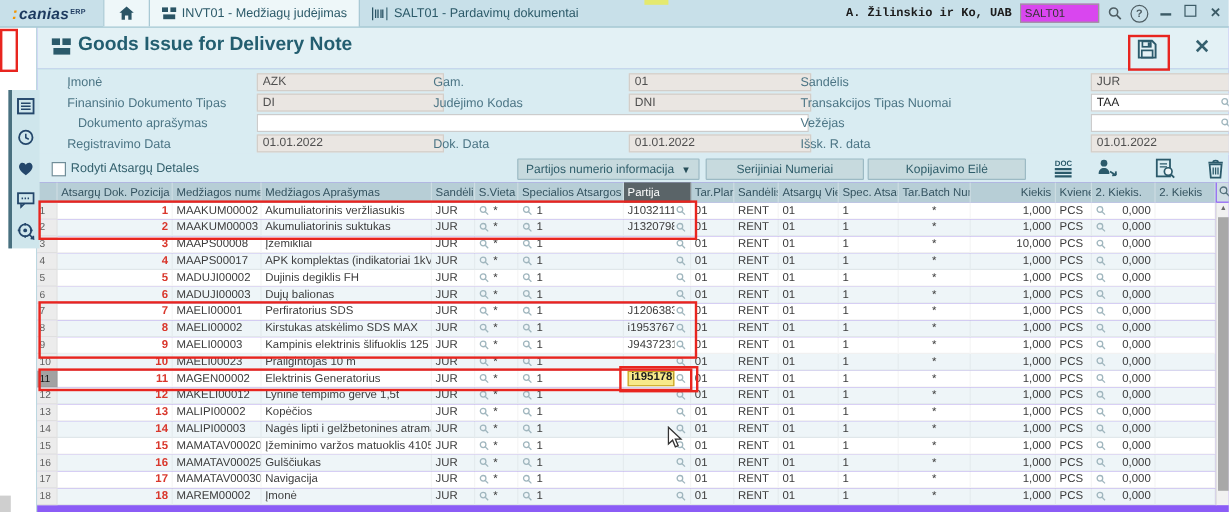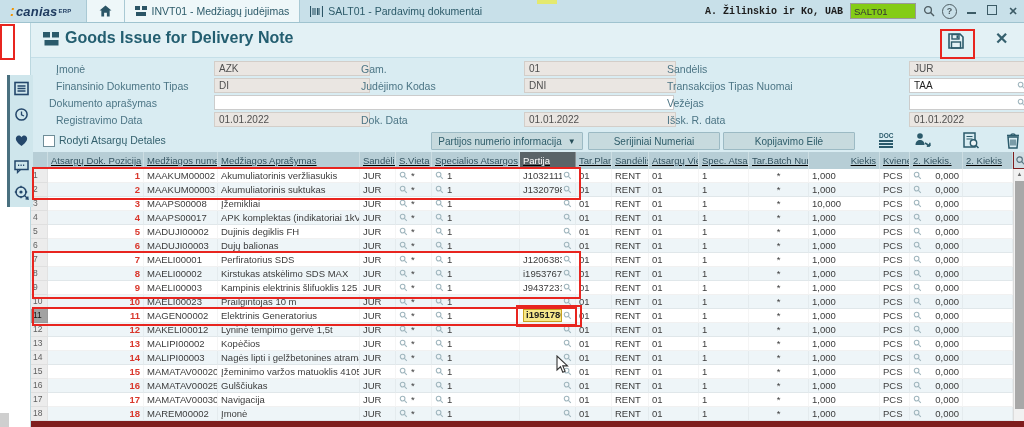--- a/index.html
+++ b/index.html
@@ -8,30 +8,30 @@
   .topbar{position:absolute;top:0;left:0;right:0;height:22px;background:#c8e0e9;border-bottom:1px solid #9fc3cf;display:flex;align-items:stretch;z-index:5;}
   .logo{display:flex;align-items:center;padding:0 14px 0 10px;font-style:italic;font-weight:bold;font-size:13px;color:#1d3a5f;letter-spacing:.2px;}
   .logo .mark{color:#f29400;margin-right:1px;font-size:14px;}
   .logo sup{font-size:6px;font-style:normal;margin-left:1px;}
   .tab{display:flex;align-items:center;gap:5px;padding:0 10px;border-left:1px solid #a9c9d4;font-size:10.5px;color:#2c5a69;white-space:nowrap;}
   .tab.active{background:#eef7f9;}
   .tab.home{padding:0 12px;}
   .tab svg{flex:none;}
   .tbright{margin-left:auto;display:flex;align-items:center;gap:7px;padding-right:4px;}
   .company{font-weight:bold;font-size:10px;color:#1c1c1c;white-space:nowrap;font-family:Liberation Mono, monospace;}
-  .sbox{width:58px;height:14px;border:1px solid #9a9a9a;background:#84cc16;font-size:9.5px;padding:0 3px;color:#333;font-family:"Liberation Sans",sans-serif;}
+  .sbox{width:58px;height:14px;border:1px solid #9a9a9a;background:#d946ef;font-size:9.5px;padding:0 3px;color:#333;font-family:"Liberation Sans",sans-serif;}
   .helpc{width:13px;height:13px;border:1.4px solid #4e5d63;border-radius:50%;font-size:9px;line-height:12px;text-align:center;color:#4e5d63;font-weight:bold;}
   .wbtn{font-size:11px;color:#3c5b66;font-weight:bold;width:14px;text-align:center;line-height:20px;}
   .wbtn.max span{display:inline-block;width:8px;height:8px;border:1.6px solid #3c5b66;}
   .wbtn.min span{display:inline-block;width:9px;height:0;border-bottom:2px solid #3c5b66;margin-bottom:1px;}
   
   .sidebar{position:absolute;left:7px;top:75px;width:23px;background:#cfe6ec;border-left:3px solid #49707f;padding:6px 0 7px;display:flex;flex-direction:column;align-items:center;gap:11px;z-index:4;}
   .sidebar .sit{width:15px;height:15px;}
   
-  .main{position:absolute;left:30px;top:22px;width:994px;height:405px;background:#7f1d1d;border-left:1px solid #bcd8e0;}
+  .main{position:absolute;left:30px;top:22px;width:994px;height:405px;background:#8b5cf6;border-left:1px solid #bcd8e0;}
   .titlebar{position:absolute;top:0;left:0;right:0;height:35px;background:#e3f1f5;}
   .titleicon{position:absolute;left:12px;top:9px;}
   .ptitle{position:absolute;left:34px;top:7px;font-size:16px;font-weight:bold;color:#235e70;}
   .saveb{position:absolute;left:916px;top:10px;width:18px;height:18px;}
   .closeb{position:absolute;left:964px;top:7px;font-size:16px;font-weight:bold;color:#35606e;}
   
   .formarea{position:absolute;top:35px;left:0;right:0;height:71px;background:#d9ecf2;border-top:1px solid #c5dfe8;}
   .flabel{position:absolute;font-size:10.5px;color:#4c7585;line-height:14px;white-space:nowrap;}
   .finput{position:absolute;height:13px;border:1px solid #d3cec9;background:#eae6e2;font-size:10px;color:#4f4f4f;line-height:13px;padding:0 4px;display:flex;align-items:center;}
   .finput .fv{flex:1;overflow:hidden;white-space:nowrap;}
@@ -39,32 +39,32 @@
   .mg{width:9px;height:9px;flex:none;}
   
   .toolbar{position:absolute;top:106px;left:0;right:0;height:24px;background:#d9ecf2;}
   .chk{position:absolute;left:12px;top:7px;width:10px;height:10px;background:#fff;border:1px solid #6f8d98;}
   .chklabel{position:absolute;left:28px;top:6px;font-size:10.5px;color:#33606d;}
   .tbtn{position:absolute;top:4px;height:16px;background:#c7dade;border:1px solid #9cbac4;border-radius:1px;font-size:10px;color:#2f5d6a;display:flex;align-items:center;justify-content:center;gap:6px;white-space:nowrap;}
   .tbtn .dd{font-size:8px;color:#274e59;}
   .ticon{position:absolute;top:3px;width:20px;height:19px;}
   
   .grid{--cols:17px 96px 74px 142px 36px 36px 88px 56px 36px 37px 50px 50px 60px 71px 30px 53px 50px;}
-  .thead{position:absolute;top:130px;left:0;width:982px;height:17px;display:grid;grid-template-columns:var(--cols);background:#b7ced6;text-decoration:underline;}
+  .thead{position:absolute;top:130px;left:0;width:982px;height:17px;display:grid;grid-template-columns:var(--cols);background:#b7ced6;}
   .th{font-size:9.5px;color:#33525f;line-height:17px;padding:0 3px;white-space:nowrap;overflow:hidden;border-right:1px solid rgba(255,255,255,.3);}
   .th.sel{background:#5a6468;color:#fff;}
   .th.rt{text-align:right;}
   .tbody{position:absolute;top:147px;left:0;width:982px;}
   .trow{display:grid;grid-template-columns:var(--cols);height:14px;background:#fff;}
   .trow.alt{background:#eef5f8;}
   .tc{font-size:9.5px;color:#3c3c3c;line-height:13px;padding:0 3px;white-space:nowrap;overflow:hidden;border-right:1px solid rgba(0,0,0,.04);border-bottom:1px solid rgba(0,0,0,.05);box-sizing:border-box;}
   .tc.num{background:#ececec;color:#5f5f5f;font-size:8.5px;padding-left:2px;}
   .tc.num.selnum{background:#a2a2a2;color:#151515;}
   .tc.pos{color:#d9372c;text-align:right;font-weight:bold;}
-  .tc.rt{}
+  .tc.rt{text-align:right;}
   .tc.ctr{text-align:center;}
   .tc.ml,.tc.pt,.tc.k2{display:flex;align-items:center;gap:3px;}
   .tc.pt{justify-content:space-between;gap:1px;}
   .tc.pt .pv{flex:1;overflow:hidden;}
   .tc.pt .hlv{flex:1;overflow:hidden;background:#f7e88a;border:1px solid #c8a21f;height:11px;line-height:10px;padding:0 2px;font-weight:bold;color:#1f1f1f;}
   .tc.k2{justify-content:space-between;}
   
   .tsearch{position:absolute;left:983px;top:130px;width:11px;height:16px;background:#cfdde3;}
   .vscroll{position:absolute;left:982px;top:147px;width:11px;height:252px;background:#f1f1f1;border-left:1px solid #dcdcdc;}
   .sarr{position:absolute;top:1px;left:0;width:11px;text-align:center;font-size:6px;color:#6b6b6b;line-height:9px;}
@@ -182,21 +182,21 @@
         <span class="fv">DNI</span>
       </div>
       <div class="flabel" style="left: 636px; top: 21px;">Transakcijos Tipas Nuomai</div>
       <div class="finput search" style="left: 878px; top: 20px; width: 112px;">
         <span class="fv">TAA</span>
         <svg class="mg" viewBox="0 0 10 10">
           <circle cx="4" cy="4" r="2.6" fill="none" stroke="#a0b6be" stroke-width="1.2"></circle>
           <path d="M6 6 L8.7 8.7" stroke="#a0b6be" stroke-width="1.2"></path>
         </svg>
       </div>
-      <div class="flabel" style="left: 18px; top: 38px;">Dokumento aprašymas</div>
+      <div class="flabel" style="left: 34px; top: 38px;">Dokumento aprašymas</div>
       <div class="finput text" style="left: 183px; top: 37px; width: 450px;">
         <span class="fv"></span>
       </div>
       <div class="flabel" style="left: 636px; top: 38px;">Vežėjas</div>
       <div class="finput search" style="left: 878px; top: 37px; width: 112px;">
         <span class="fv"></span>
         <svg class="mg" viewBox="0 0 10 10">
           <circle cx="4" cy="4" r="2.6" fill="none" stroke="#a0b6be" stroke-width="1.2"></circle>
           <path d="M6 6 L8.7 8.7" stroke="#a0b6be" stroke-width="1.2"></path>
         </svg>

